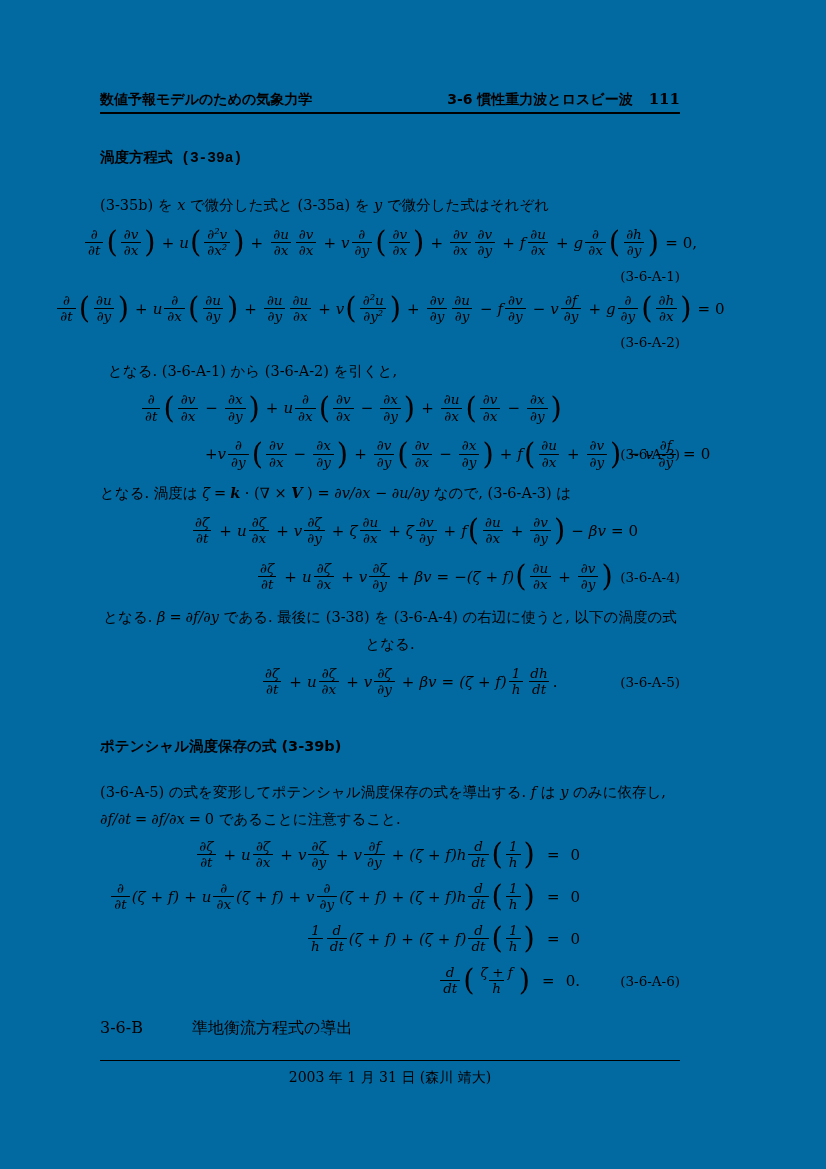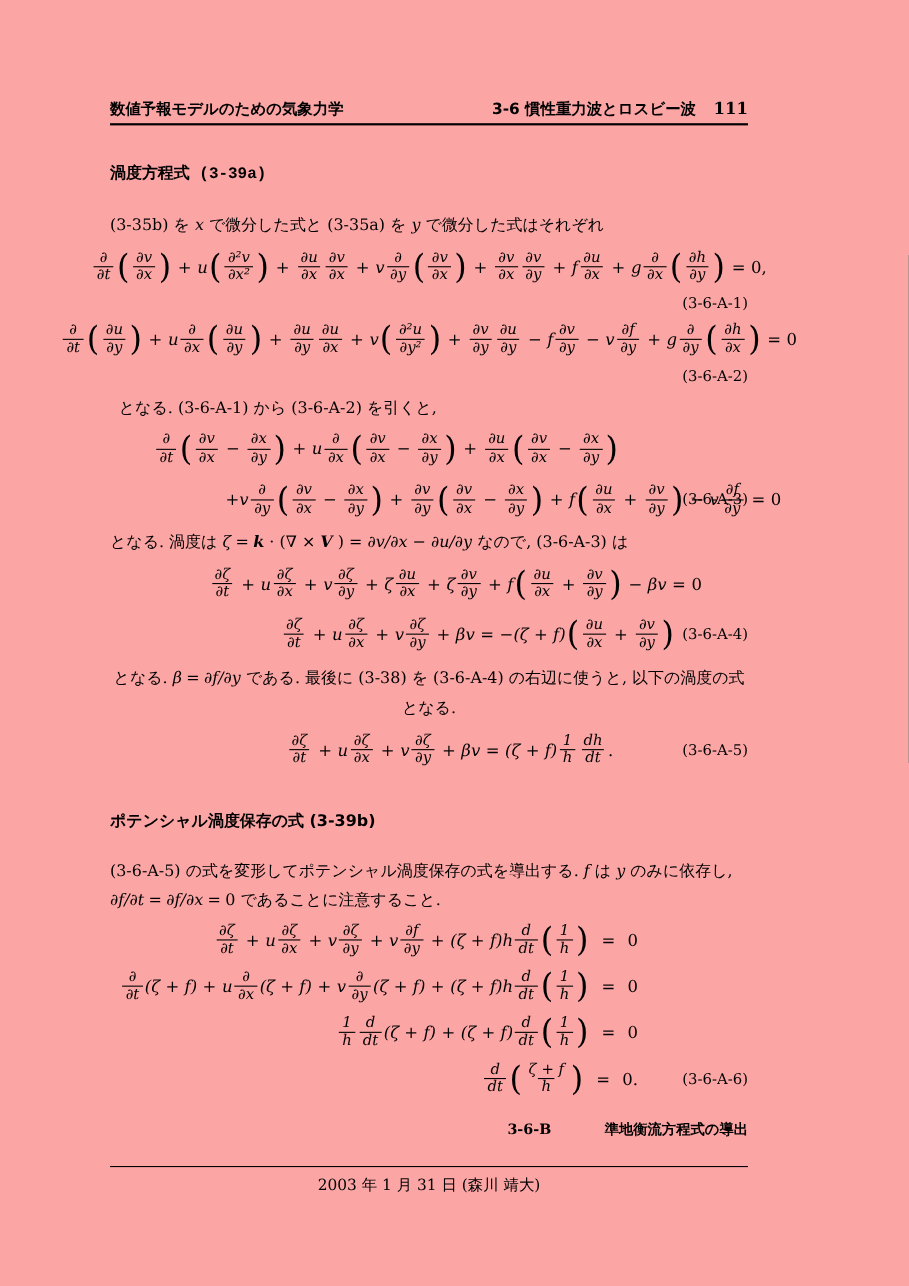--- a/index.html
+++ b/index.html
@@ -1,34 +1,34 @@
 <!DOCTYPE html>
 <html><head>
 <meta charset="utf-8">
 <style>
   html,body { margin:0; padding:0; background:#888; }
   .page {
     position:relative; width:826px; height:1169px; margin:0 auto;
-    background:#fca5a5; color:#000;
+    background:#0369a1; color:#000;
     font-family:"DejaVu Serif", serif;
     overflow:hidden;
   }
   .content { position:absolute; left:100px; top:0; width:580px; }
 
   
   .header-row { margin-top:90px; display:flex; justify-content:space-between; align-items:baseline;
     font-weight:bold; font-size:14px; font-family:"DejaVu Sans", sans-serif; }
   .header-right { display:flex; align-items:baseline; }
   .header-right .pageno { margin-left:16px; font-family:"DejaVu Serif", serif; font-size:15px; }
   .header-rule { border:0; border-top:2px solid #000; margin:3px 0 0 0; }
 
   
   .phead { margin-top:34px; font-size:14.5px; font-weight:bold; font-family:Liberation Mono, monospace; height:20px; }
   .phead2 { margin-top:32px; font-size:14.5px; font-weight:bold; font-family:"DejaVu Sans", sans-serif; height:20px; }
-  .sechead { margin-top:16px; font-size:13px; font-weight:bold; height:26px;text-align:right; }
+  .sechead { margin-top:16px; font-size:16px; font-weight:normal; height:26px; }
   .sechead .secnum { font-family:"DejaVu Serif", serif; margin-right:44px; }
   .sechead .sectitle { font-family:"DejaVu Sans", sans-serif; }
 
   
   .para { font-size:14.5px; line-height:1.9; }
   .mt24 { margin-top:24px; } .mt6 { margin-top:6px;margin-left:8px; } .mt2 { margin-top:2px; }
   .mt4 { margin-top:4px;text-align:center; } .mt22 { margin-top:22px; } .mt26 { margin-top:26px; }
 
   
   .eqline { display:flex; align-items:center; min-height:46px; font-size:15px; position:relative; }

